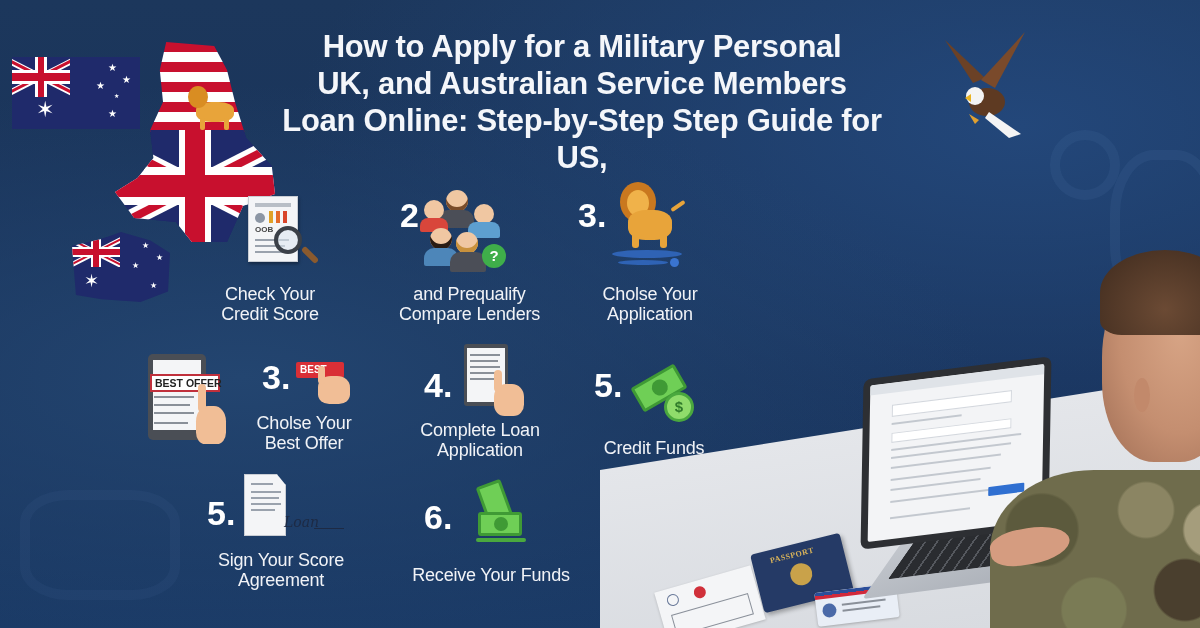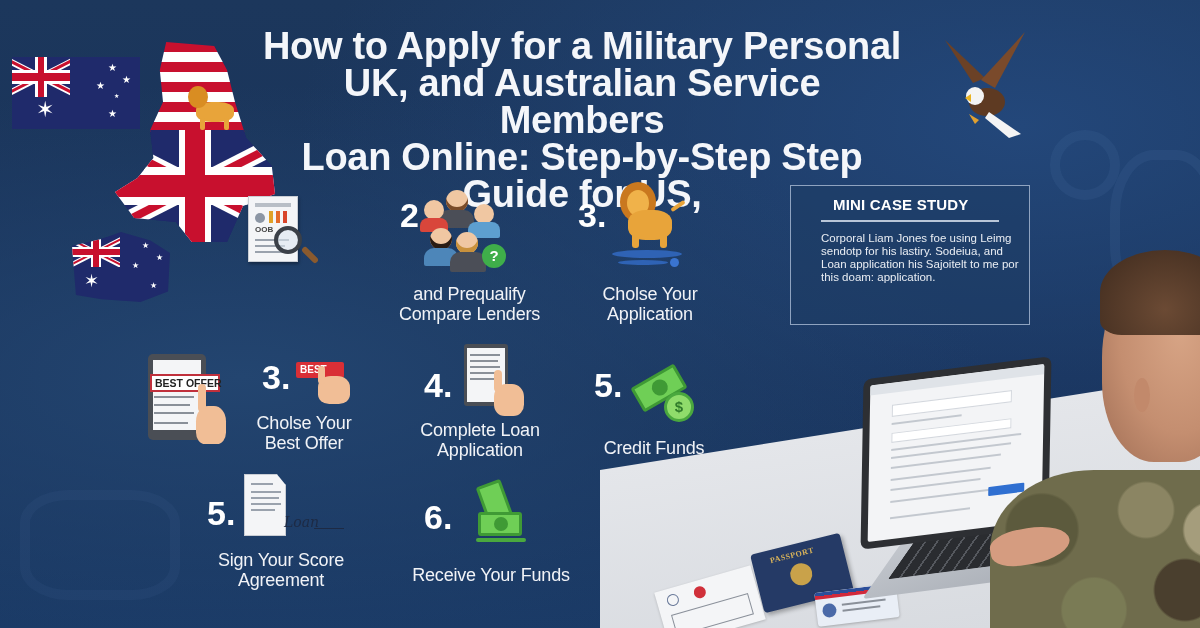--- a/index.html
+++ b/index.html
@@ -19,21 +19,21 @@
     overflow: hidden;
   }
   .bg-swirl {
     position: absolute; border-radius: 50%;
     border: 10px solid rgba(70,110,160,0.18);
   }
 
   
   .title {
     position: absolute; left: 262px; top: 28px; width: 640px;
-    text-align: center; font-weight: 700; font-size: 38px; line-height: 37px;
+    text-align: center; font-weight: 700; font-size: 31px; line-height: 37px;
     color: #f4f6fa; letter-spacing: -0.3px;
   }
   .title span { display: block; }
 
   
   .flag-au {
     position: absolute; background: #1f2a6b;
   }
   .union {
     position: absolute; left: 0; top: 0; overflow: hidden; background: #1f2a6b;
@@ -292,20 +292,24 @@
       <div style="position:absolute;left:20px;top:14px;width:4px;height:12px;background:#e0a227;"></div>
       <div style="position:absolute;left:27px;top:14px;width:4px;height:12px;background:#e46b2a;"></div>
       <div style="position:absolute;left:34px;top:14px;width:4px;height:12px;background:#d9452b;"></div>
       <span style="position:absolute;left:6px;top:28px;font-size:8px;color:#444;font-weight:700;">OOB</span>
       <div class="line" style="left:6px;top:42px;width:34px;"></div>
       <div class="line" style="left:6px;top:48px;width:30px;"></div>
       <div class="line" style="left:6px;top:54px;width:32px;"></div>
     </div>
     <div style="position:absolute;left:26px;top:30px;width:28px;height:28px;border-radius:50%;border:4px solid #3b4048;background:rgba(220,230,240,0.6);"></div>
     <div style="position:absolute;left:52px;top:56px;width:20px;height:6px;background:#8a5a2e;border-radius:3px;transform:rotate(45deg);"></div>
+  </div>
+  <div class="step" style="left:200px;top:284px;width:140px;">
+    <div class="step-label">Check Your</div>
+    <div class="step-label">Credit Score</div>
   </div>
 
   <div class="step-num" style="left:400px;top:196px;">2.</div>
   <div class="icon-box" style="left:424px;top:186px;width:90px;height:90px;">
     <div style="position:absolute;left:22px;top:4px;width:22px;height:22px;border-radius:50%;background:#f0c7a2;box-shadow:0 -5px 0 #7a4c2a inset;"></div>
     <div style="position:absolute;left:14px;top:24px;width:36px;height:18px;border-radius:10px 10px 2px 2px;background:#4b4e57;"></div>
     <div style="position:absolute;left:0;top:14px;width:20px;height:20px;border-radius:50%;background:#f0c7a2;"></div>
     <div style="position:absolute;left:-4px;top:32px;width:28px;height:14px;border-radius:8px 8px 2px 2px;background:#d9463b;"></div>
     <div style="position:absolute;left:50px;top:18px;width:20px;height:20px;border-radius:50%;background:#f0c7a2;"></div>
     <div style="position:absolute;left:44px;top:36px;width:32px;height:16px;border-radius:8px 8px 2px 2px;background:#5d9fd0;"></div>
@@ -330,25 +334,20 @@
     <div style="position:absolute;left:58px;top:22px;width:16px;height:4px;background:#e8a43a;border-radius:2px;transform:rotate(-35deg);"></div>
     <div style="position:absolute;left:0;top:68px;width:70px;height:8px;border-radius:50%;background:#2f63b5;"></div>
     <div style="position:absolute;left:6px;top:78px;width:50px;height:5px;border-radius:50%;background:#2f63b5;"></div>
     <div style="position:absolute;left:58px;top:76px;width:9px;height:9px;border-radius:50%;background:#3a74d0;"></div>
   </div>
   <div class="step" style="left:580px;top:284px;width:140px;">
     <div class="step-label">Cholse Your</div>
     <div class="step-label">Application</div>
   </div>
 
-  <div class="case-box">
-    <div class="case-title">MINI CASE STUDY</div>
-    <div class="case-rule"></div>
-    <div class="case-body">Corporal Liam Jones foе using Leimg sendotp for his lastiry. Sodeiua, and Loan application his Sajoitelt to me por this doam: application.</div>
-  </div>
 
   <div class="icon-box" style="left:146px;top:354px;width:90px;height:92px;">
     <div style="position:absolute;left:2px;top:0;width:58px;height:86px;background:#4a4e55;border-radius:5px;"></div>
     <div style="position:absolute;left:7px;top:6px;width:48px;height:70px;background:#f4f5f7;"></div>
     <div style="position:absolute;left:6px;top:20px;width:6px;height:2px;background:#8a9099;"></div>
     <div style="position:absolute;left:8px;top:42px;width:40px;height:2px;background:#8a9099;"></div>
     <div style="position:absolute;left:8px;top:50px;width:36px;height:2px;background:#8a9099;"></div>
     <div style="position:absolute;left:8px;top:58px;width:40px;height:2px;background:#8a9099;"></div>
     <div style="position:absolute;left:8px;top:68px;width:34px;height:2px;background:#8a9099;"></div>
     <div style="position:absolute;left:4px;top:20px;width:70px;height:18px;background:#fff;border:2px solid #c0303c;"></div>

